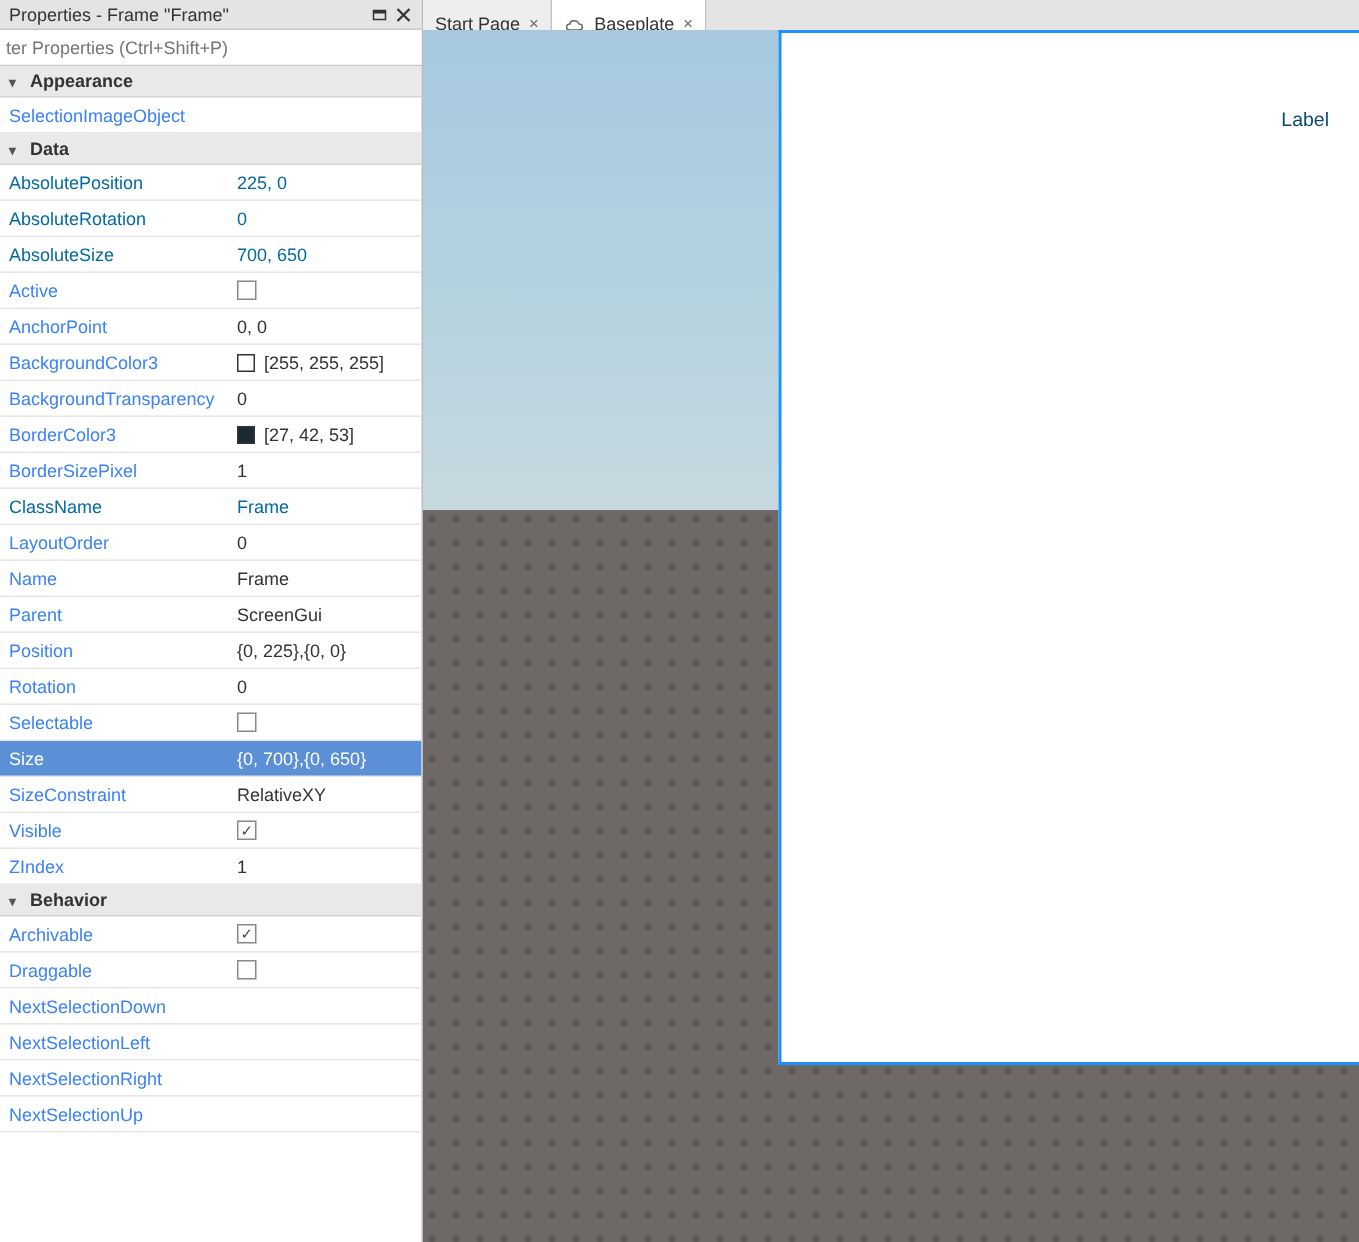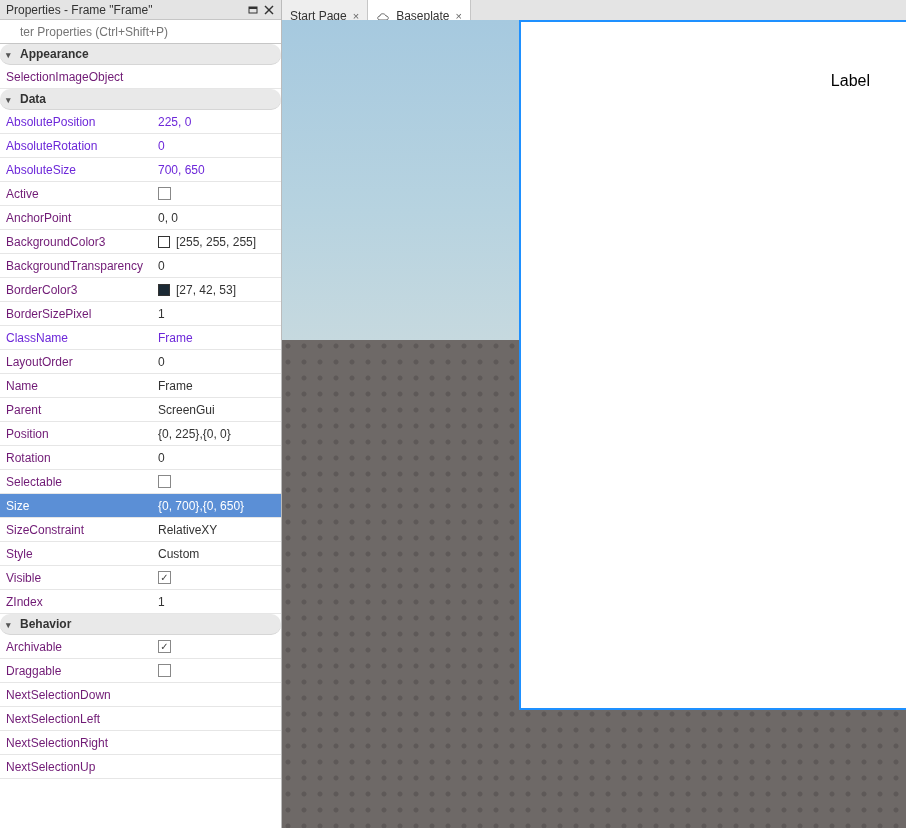--- a/index.html
+++ b/index.html
@@ -2,45 +2,45 @@
 <html><head>
 <meta charset="utf-8">
 <style>
 * { box-sizing: border-box; margin: 0; padding: 0; font-family: "Segoe UI", Tahoma, sans-serif; font-size: 12px; }
 body { width: 906px; height: 828px; overflow: hidden; background: #6e6764; display: flex; }
 .panel { width: 282px; height: 100%; background: #fff; display: flex; flex-direction: column; border-right: 1px solid #bbb; }
 .panel-header { background: #e4e4e4; height: 20px; display: flex; align-items: center; padding: 0 4px; border-bottom: 1px solid #c6c6c6; }
 .panel-title { flex: 1; color: #333; padding-left: 2px; }
 .panel-btn { width: 16px; height: 16px; display: flex; align-items: center; justify-content: center; color: #222; cursor: pointer; }
 .filter { height: 24px; border-bottom: 1px solid #c6c6c6; display: flex; align-items: center; }
-.filter input { width: 100%; height: 100%; border: none; padding: 0 20px; color: #888; outline: none; background: #fff; }
+.filter input { width: 100%; height: 100%; border: none; padding: 0 4px; color: #888; outline: none; background: #fff; }
 .props { flex: 1; overflow-y: auto; }
-.cat { background: #e9e9e9; border-bottom: 1px solid #d6d6d6; padding: 3px 6px; font-weight: bold; color: #333; border-radius: 10px; }
+.cat { background: #e9e9e9; border-bottom: 1px solid #d6d6d6; padding: 3px 6px; font-weight: bold; color: #333; }
 .cat::before { content: "▾"; font-size: 9px; margin-right: 4px; color: #555; display: inline-block; width: 10px; }
 .row { display: flex; height: 24px; border-bottom: 1px solid #e6e6e6; align-items: center; }
-.row .k { width: 152px; padding-left: 6px; color: #701a75; overflow: hidden; white-space: nowrap; }
+.row .k { width: 152px; padding-left: 6px; color: #3b82f6; overflow: hidden; white-space: nowrap; }
 .row .v { flex: 1; padding-left: 6px; color: #333; display: flex; align-items: center; gap: 6px; text-align: right; }
-.row.ro .k, .row.ro .v { color: #6d28d9; }
+.row.ro .k, .row.ro .v { color: #0369a1; }
 .row.sel { background: #5b8fd6; color: #fff; }
 .row.sel .k, .row.sel .v { color: #fff; }
 .swatch { width: 12px; height: 12px; border: 1px solid #333; display: inline-block; }
 .cb { width: 13px; height: 13px; border: 1px solid #888; background: #fff; display: inline-flex; align-items: center; justify-content: center; font-size: 10px; color: #444; }
 .viewport { flex: 1; height: 100%; position: relative; background: #fff; }
 .tabs { height: 32px; background: #e4e4e4; display: flex; align-items: stretch; border-bottom: 1px solid #c6c6c6; }
 .tab { display: flex; align-items: center; padding: 0 8px; gap: 6px; border-right: 1px solid #c6c6c6; background: #eee; color: #333; }
 .tab.active { background: #fff; }
 .tab .x { color: #666; font-size: 11px; cursor: pointer; }
 .cloud { width: 14px; height: 10px; display: inline-block; }
 .scene { position: absolute; top: 20px; left: 0; right: 0; bottom: 0; overflow: hidden; }
 .sky { position: absolute; left: 0; right: 0; top: 0; height: 320px; background: linear-gradient(#a6c9df 0%, #b7d3e0 60%, #c6d9df 100%); }
 .ground { position: absolute; left: 0; right: 0; top: 320px; bottom: 0; background: #6e6967;
   background-image: radial-gradient(circle at 6px 6px, rgba(0,0,0,0.15) 2px, transparent 3px);
   background-size: 16px 16px; }
 .frame { position: absolute; top: 0; left: 237px; right: 0; height: 690px; background: #fff; border: 2px solid #1e90ff; border-right: none; }
-.lbl { position: absolute; top: 50px; right: 36px; font-size: 16px; color: #000000; }
+.lbl { position: absolute; top: 50px; right: 20px; font-size: 13px; color: #0c4a6e; }
 </style>
 </head>
 <body>
 
 <div class="panel">
   <div class="panel-header">
     <span class="panel-title">Properties - Frame "Frame"</span>
     <span class="panel-btn">
       <svg width="10" height="10" viewBox="0 0 10 10">
           <rect x="1" y="2" width="8" height="6" fill="none" stroke="#333" stroke-width="1"></rect>
@@ -172,26 +172,20 @@
           <span>{0, 700},{0, 650}</span>
         </div>
       </div>
       <div class="row">
         <div class="k">SizeConstraint</div>
         <div class="v">
           <span>RelativeXY</span>
         </div>
       </div>
       <div class="row">
-        <div class="k">Style</div>
-        <div class="v">
-          <span>Custom</span>
-        </div>
-      </div>
-      <div class="row">
         <div class="k">Visible</div>
         <div class="v">
           <span class="cb">✓</span>
           <span></span>
         </div>
       </div>
       <div class="row">
         <div class="k">ZIndex</div>
         <div class="v">
           <span>1</span>

